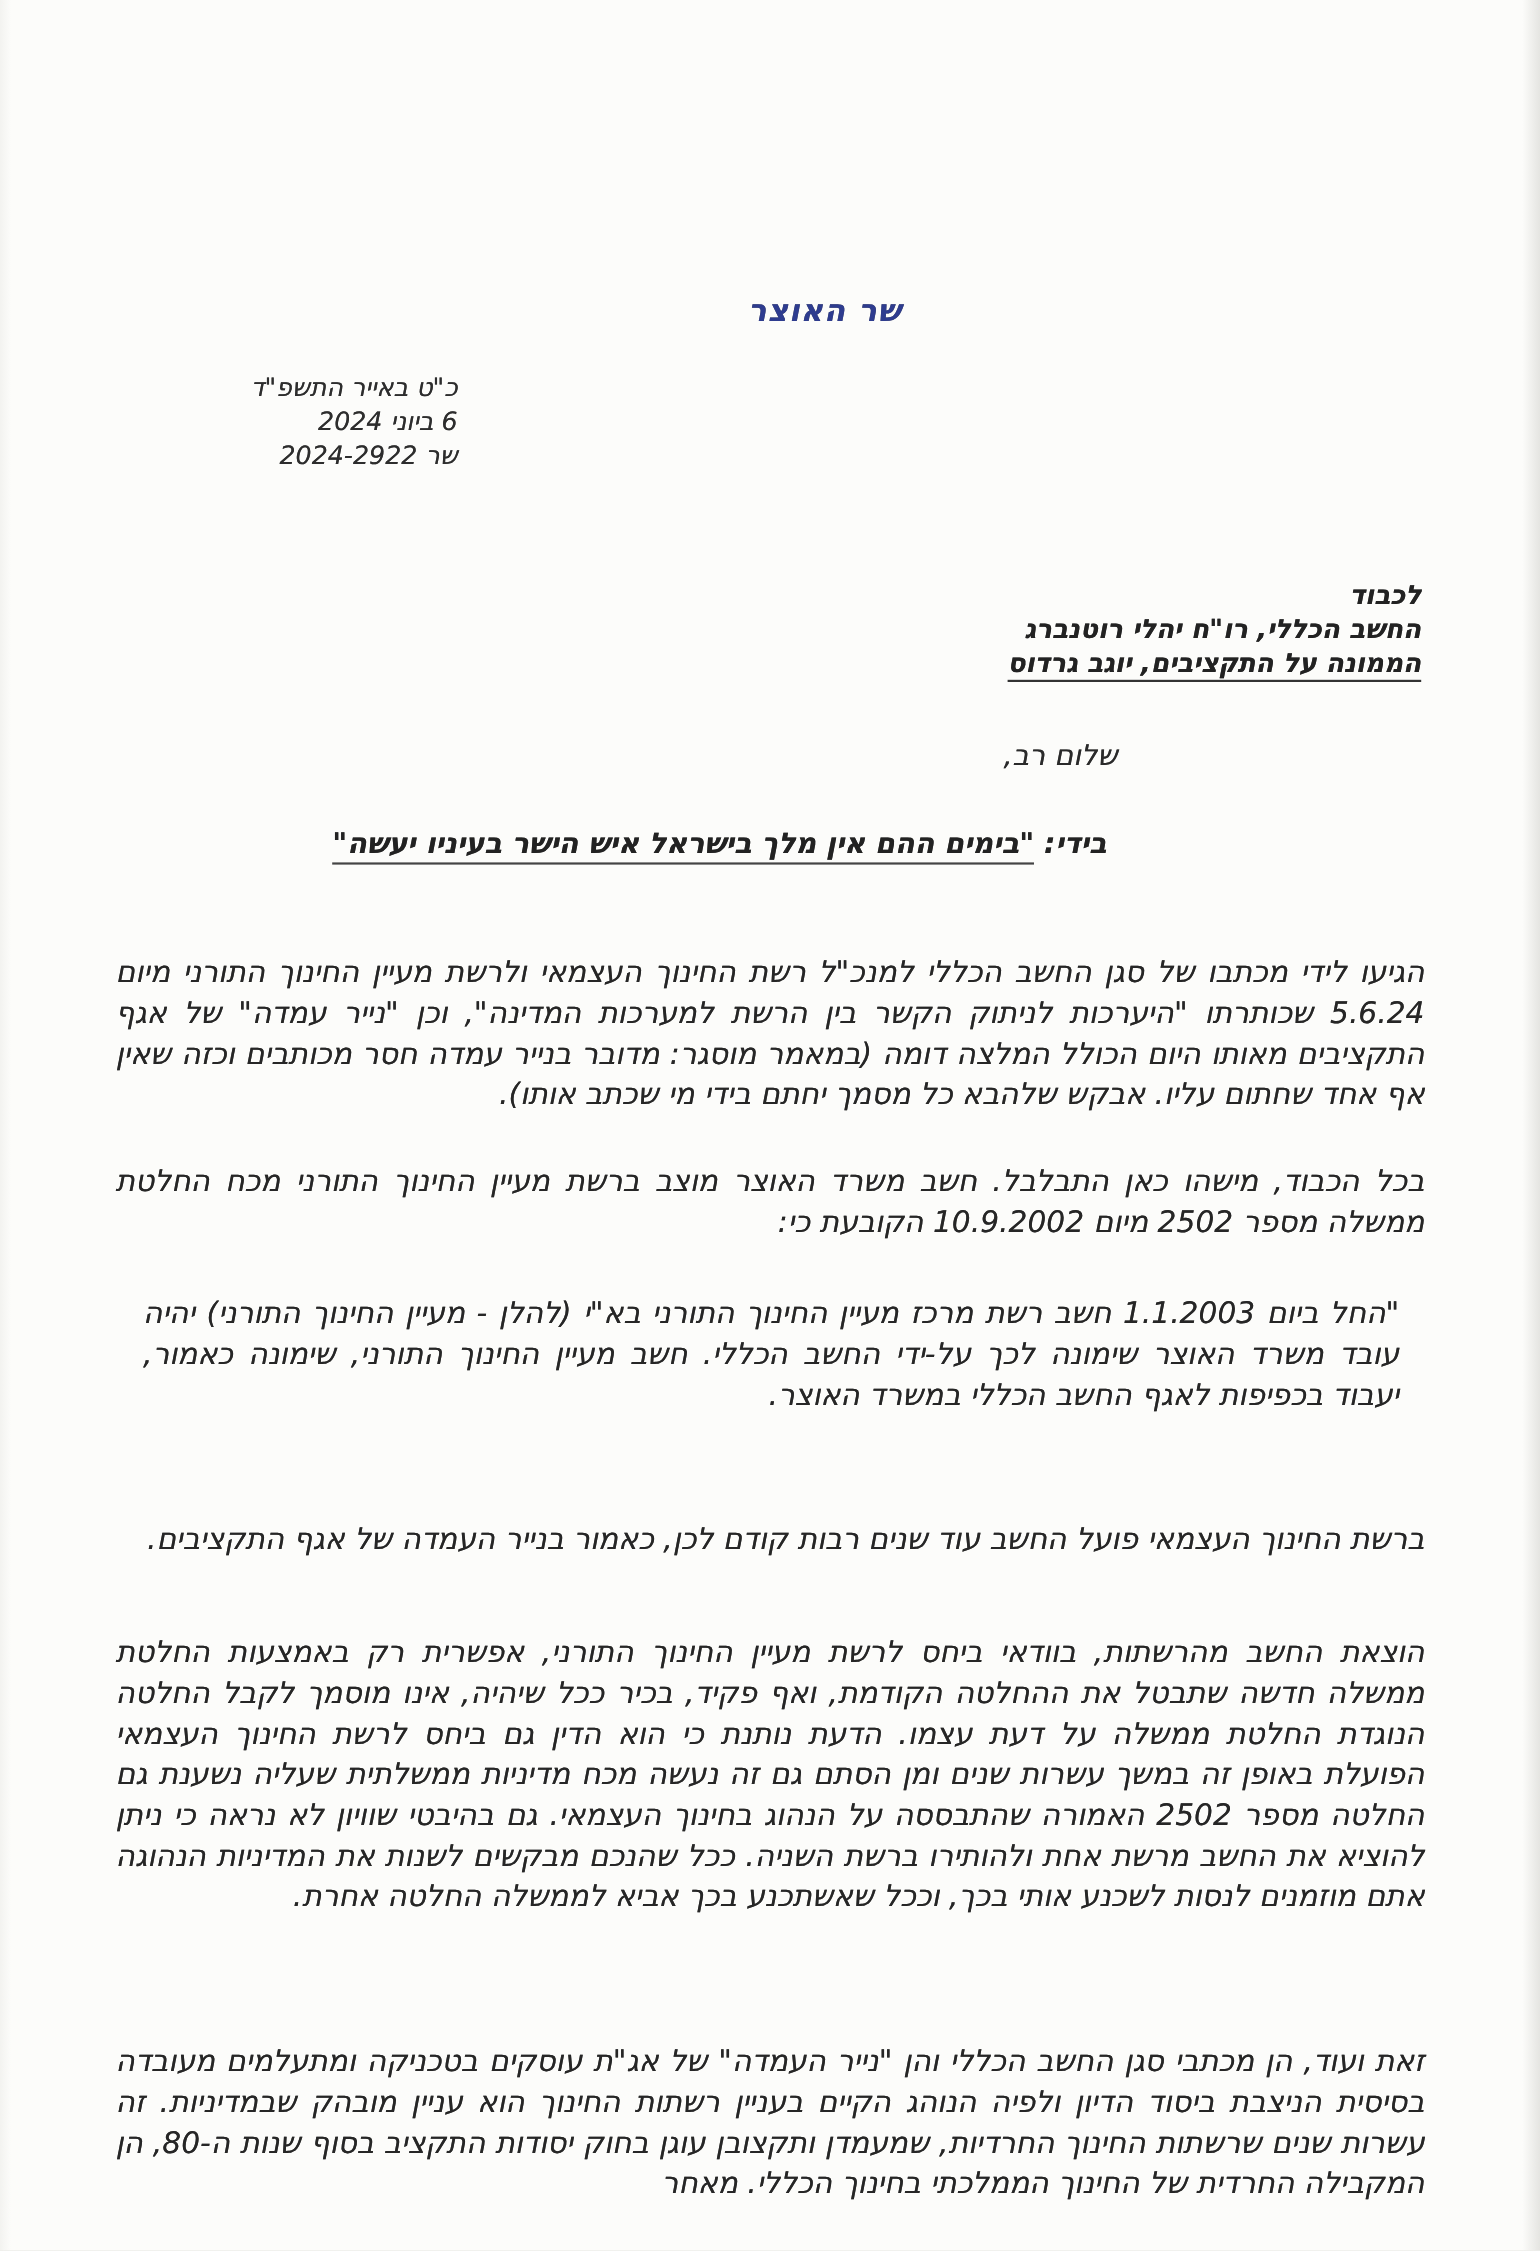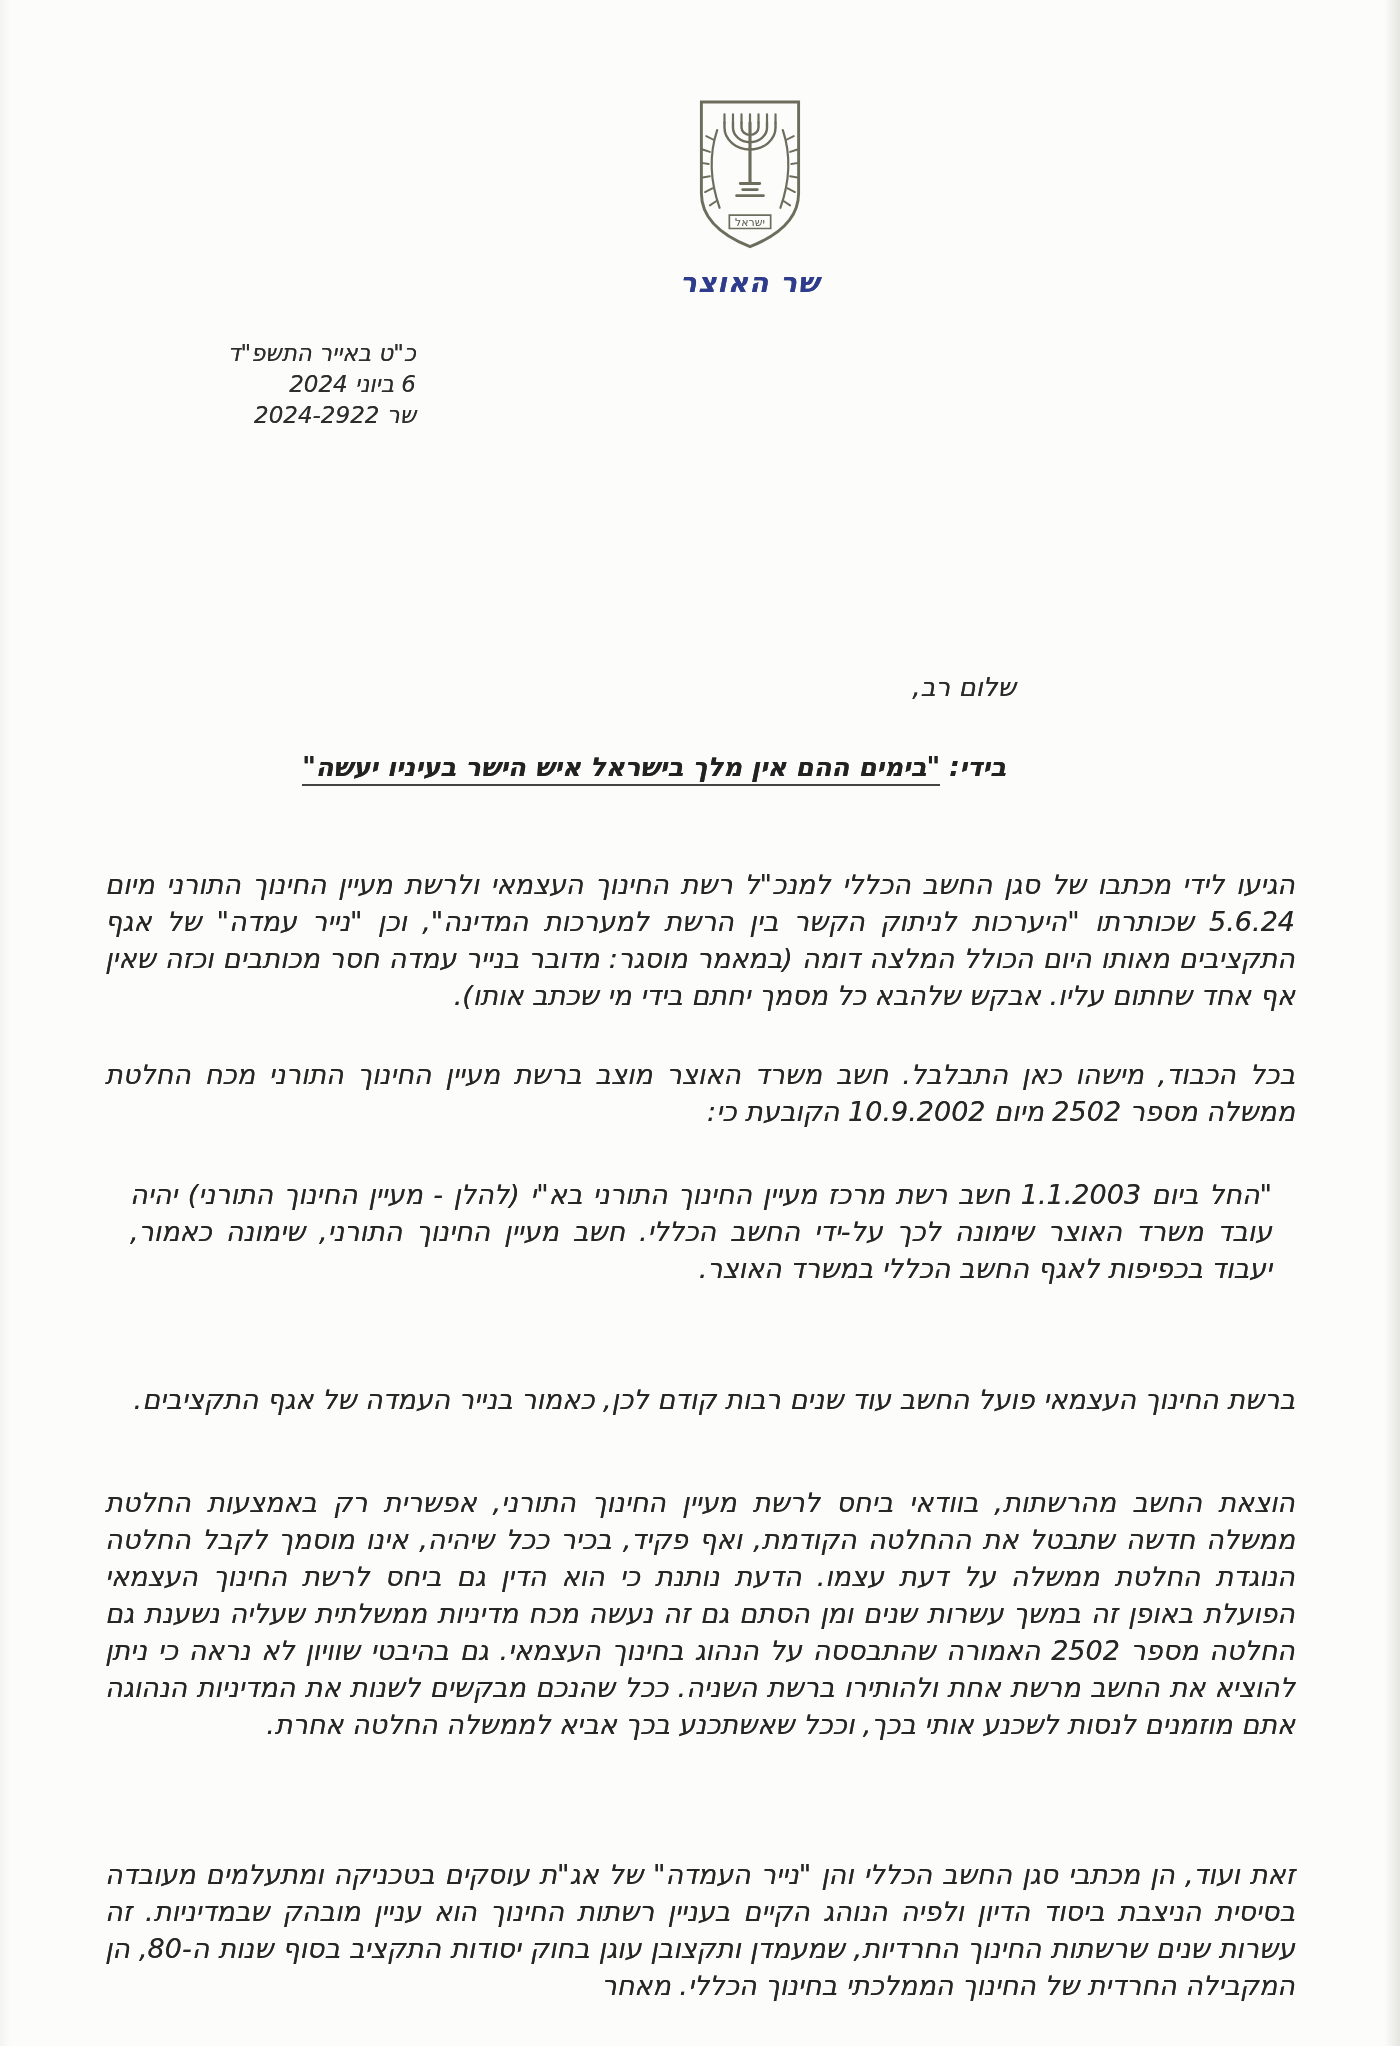--- a/index.html
+++ b/index.html
@@ -60,52 +60,34 @@
   .pq{ top:1176px; }
   .p3{ top:1381px; }
   .p4{ top:1484px; }
   .p5{ top:1856px; }
 </style>
 </head>
 <body>
 
 <div class="page">
 
-  <div class="emblem">
-    <svg viewBox="0 0 100 130" width="124" height="158" fill="none" stroke="#6d6d5e" stroke-width="2" stroke-linecap="round">
-
-      <path d="M10,5 H90 V80 Q90,108 50,124 Q10,108 10,80 Z" stroke-width="2.4"></path>
-
-      <path d="M29,15 v7 M36,15 v7 M43,15 v7 M50,15 v7 M57,15 v7 M64,15 v7 M71,15 v7" stroke-width="1.8"></path>
-
-      <path d="M29,22 v4 a21,18 0 0 0 42,0 v-4" stroke-width="2"></path>
-      <path d="M36,22 v4 a14,12 0 0 0 28,0 v-4" stroke-width="2"></path>
-      <path d="M43,22 v4 a7,6 0 0 0 14,0 v-4" stroke-width="2"></path>
-
-      <path d="M50,22 V72" stroke-width="2.6"></path>
-      <path d="M42,72 H58 M44,77 H56 M39,82 H61" stroke-width="2.4"></path>
-
-      <path d="M23,28 Q13,58 25,92" stroke-width="1.8"></path>
-      <path d="M77,28 Q87,58 75,92" stroke-width="1.8"></path>
-      <path d="M20,36 l-6,-3 M17,46 l-6,-2 M16,56 l-6,-1 M17,66 l-6,1 M19,76 l-6,3 M23,86 l-6,4" stroke-width="1.6"></path>
-      <path d="M80,36 l6,-3 M83,46 l6,-2 M84,56 l6,-1 M83,66 l6,1 M81,76 l6,3 M77,86 l6,4" stroke-width="1.6"></path>
-
-      <path d="M33,98 h34 v11 h-34 z" stroke-width="1.4"></path>
-      <text x="50" y="107" text-anchor="middle" font-size="9" stroke="none" fill="#55554a">ישראל</text>
-    </svg>
-  </div>
 
   <div class="minister-title scan-text" style="color:#2e3c8f">שר האוצר</div>
 
   <div class="date-block scan-text">
     <div>כ"ט באייר התשפ"ד</div>
     <div>6 ביוני 2024</div>
     <div>שר 2024-2922</div>
   </div>
 
+  <div class="recipient scan-text">
+    <div>לכבוד</div>
+    <div>החשב הכללי, רו"ח יהלי רוטנברג</div>
+    <div><span class="underlined">הממונה על התקציבים, יוגב גרדוס</span></div>
+  </div>
 
   <div class="greeting scan-text">שלום רב,</div>
 
   <div class="subject scan-text">
     <span>בידי:</span>
     <span> </span>
     <span class="subject-quote">"בימים ההם אין מלך בישראל איש הישר בעיניו יעשה"</span>
   </div>
 
   <div class="para p1 scan-text">הגיעו לידי מכתבו של סגן החשב הכללי למנכ"ל רשת החינוך העצמאי ולרשת מעיין החינוך התורני מיום 5.6.24 שכותרתו "היערכות לניתוק הקשר בין הרשת למערכות המדינה", וכן "נייר עמדה" של אגף התקציבים מאותו היום הכולל המלצה דומה (במאמר מוסגר: מדובר בנייר עמדה חסר מכותבים וכזה שאין אף אחד שחתום עליו. אבקש שלהבא כל מסמך יחתם בידי מי שכתב אותו).</div>

